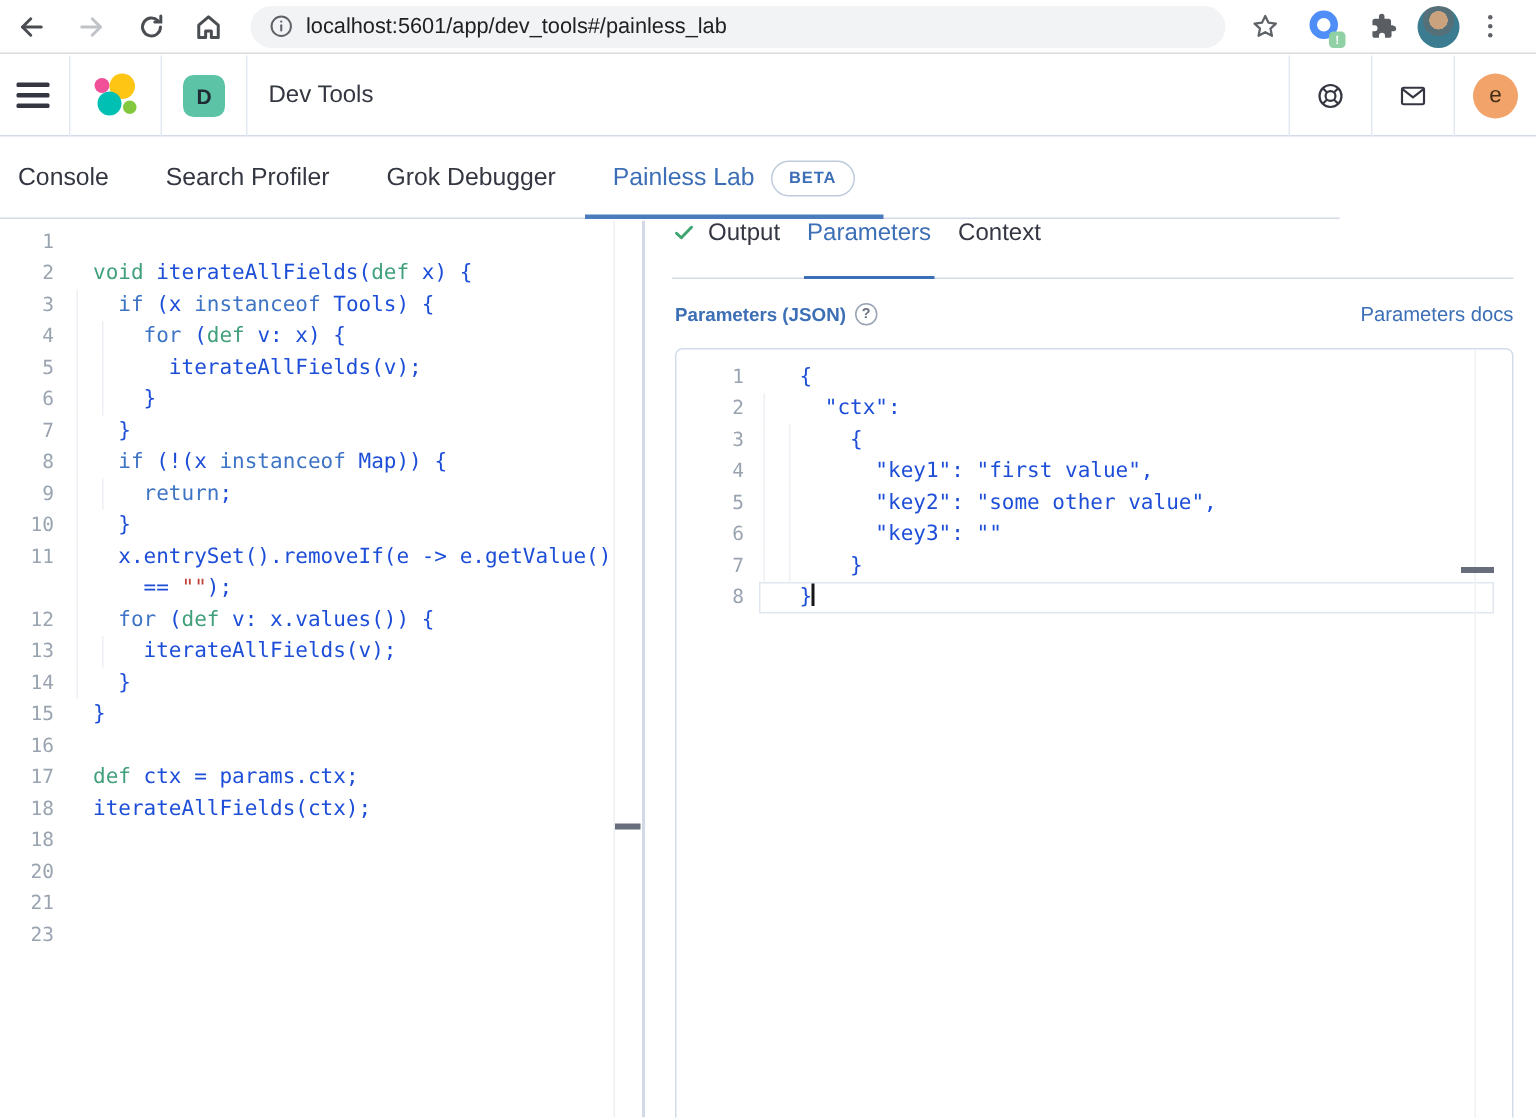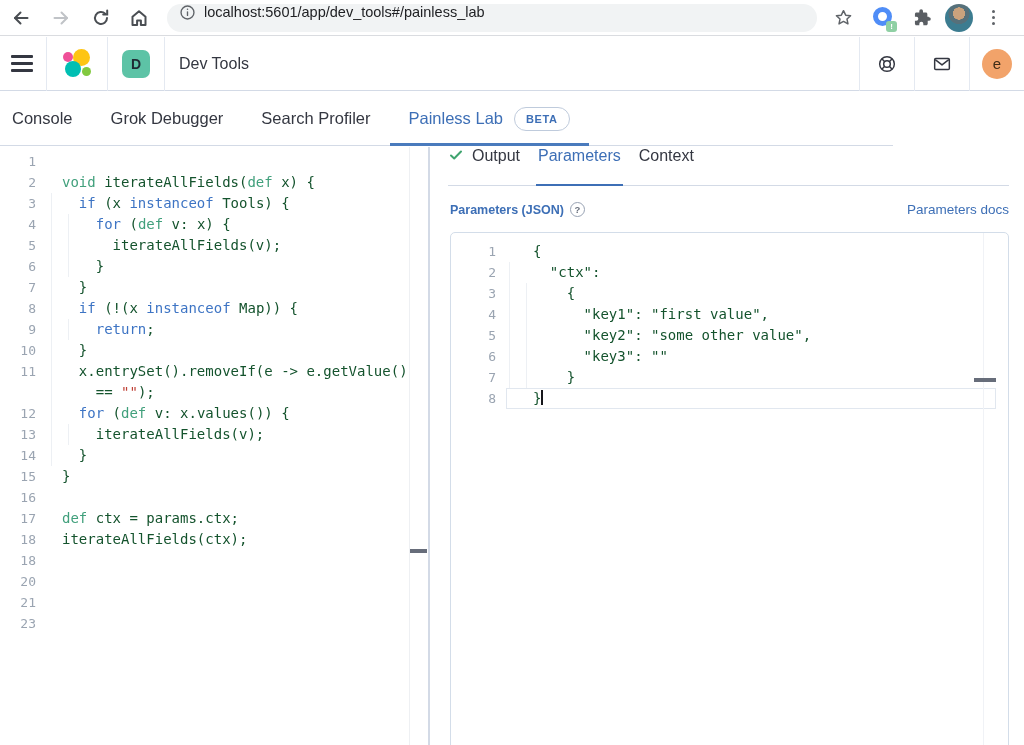--- a/index.html
+++ b/index.html
@@ -5,21 +5,21 @@
   * { margin:0; padding:0; box-sizing:border-box; }
   html,body { width:1024px; height:745px; overflow:hidden; background:#fff;
     font-family:"Liberation Sans","DejaVu Sans",sans-serif; color:#343741; }
 
   
   .browser-bar { position:absolute; left:0; top:0; width:1024px; height:36px; background:#fff;
     border-bottom:1px solid #dadce0; display:flex; align-items:center; }
   .bicon { width:24px; height:24px; display:flex; align-items:center; justify-content:center; flex:0 0 auto; }
   .b-back{ margin-left:9px; } .b-fwd{ margin-left:16px; } .b-reload{ margin-left:16px; } .b-home{ margin-left:14px; }
   .omnibox { margin-left:16px; width:650px; height:28px; background:#f1f3f4; border-radius:14px;
-    display:flex; padding:0 12px; }
+    display:flex; align-items:center; padding:0 12px; }
   .omnibox .url { font-size:14.5px; color:#202124; margin-left:8px; white-space:nowrap; }
   .b-star { margin-left:14px; }
   .ext-ring { position:relative; margin-left:18px; width:22px; height:22px; }
   .ext-ring .ring { width:19px; height:19px; border:5px solid #4f8df7; border-radius:50%; }
   .ext-ring .badge { position:absolute; right:-2px; bottom:-3px; width:11px; height:11px; background:#8fd0a4;
     border-radius:3px; color:#fff; font-size:8px; font-weight:bold; line-height:11px; text-align:center; }
   .b-puzzle { margin-left:14px; }
   .profile-avatar { margin-left:12px; width:28px; height:28px; border-radius:50%; flex:0 0 auto;
     background: radial-gradient(circle at 50% 34%, #caa27d 0 26%, #56707a 27% 45%, #3c7c90 46% 100%); }
   .b-dots { margin-left:11px; display:flex; flex-direction:column; gap:3px; align-items:center; width:18px; }
@@ -60,21 +60,21 @@
   .pane-divider { position:absolute; left:428px; top:0; width:2px; height:598px; background:#d3dae6; }
 
   
   .ed-rows { position:absolute; display:flex; flex-direction:column; }
   .ed-row { display:flex; height:21px; flex:0 0 21px; }
   .gut { font-family:"DejaVu Sans Mono","Liberation Mono",monospace; font-size:13px; line-height:21px;
     color:#9aa4b1; text-align:right; flex:0 0 auto; }
   .code { position:relative; flex:1 1 auto; white-space:pre; font-family:"DejaVu Sans Mono","Liberation Mono",monospace;
     font-size:14px; line-height:21px; }
   .code .guide { position:absolute; top:0; bottom:0; width:1px; background:#edf0f4; }
-  .p { color:#14532d; } .k { color:#3d74c4; } .t { color:#41a07c; } .s { color:#bf4136; }
+  .p { color:#1d4ed8; } .k { color:#3d74c4; } .t { color:#41a07c; } .s { color:#bf4136; }
   .cur { box-shadow: inset 0 0 0 1px #e1e7ef; }
   .caret { display:inline-block; width:2px; height:15px; background:#16171b; vertical-align:-2px; }
 
   .left-editor { left:0; top:4px; width:427px; }
   .left-editor .gut { width:48px; padding-right:12px; }
   .left-editor .code { padding-left:14px; }
   .ed-ruler-left { position:absolute; left:409px; top:0; width:1px; height:598px; background:#eef0f3; }
   .dash { position:absolute; height:4px; background:#676d7a; }
   .dash-left { left:410px; top:402px; width:17px; }
 
@@ -198,24 +198,24 @@
       <div class="user-avatar">e</div>
     </div>
   </div>
 </div>
 
 <div class="main-tabs">
   <div class="mtab">
       <span>Console</span>
     </div>
   <div class="mtab">
+      <span>Search Profiler</span>
+    </div>
+  <div class="mtab">
       <span>Grok Debugger</span>
-    </div>
-  <div class="mtab">
-      <span>Search Profiler</span>
     </div>
   <div class="mtab active">
     <span>Painless Lab</span>
     <span class="beta-badge">BETA</span>
   </div>
 </div>
 
 <div class="content">
 
   <div class="ed-rows left-editor" id="ed-left">

